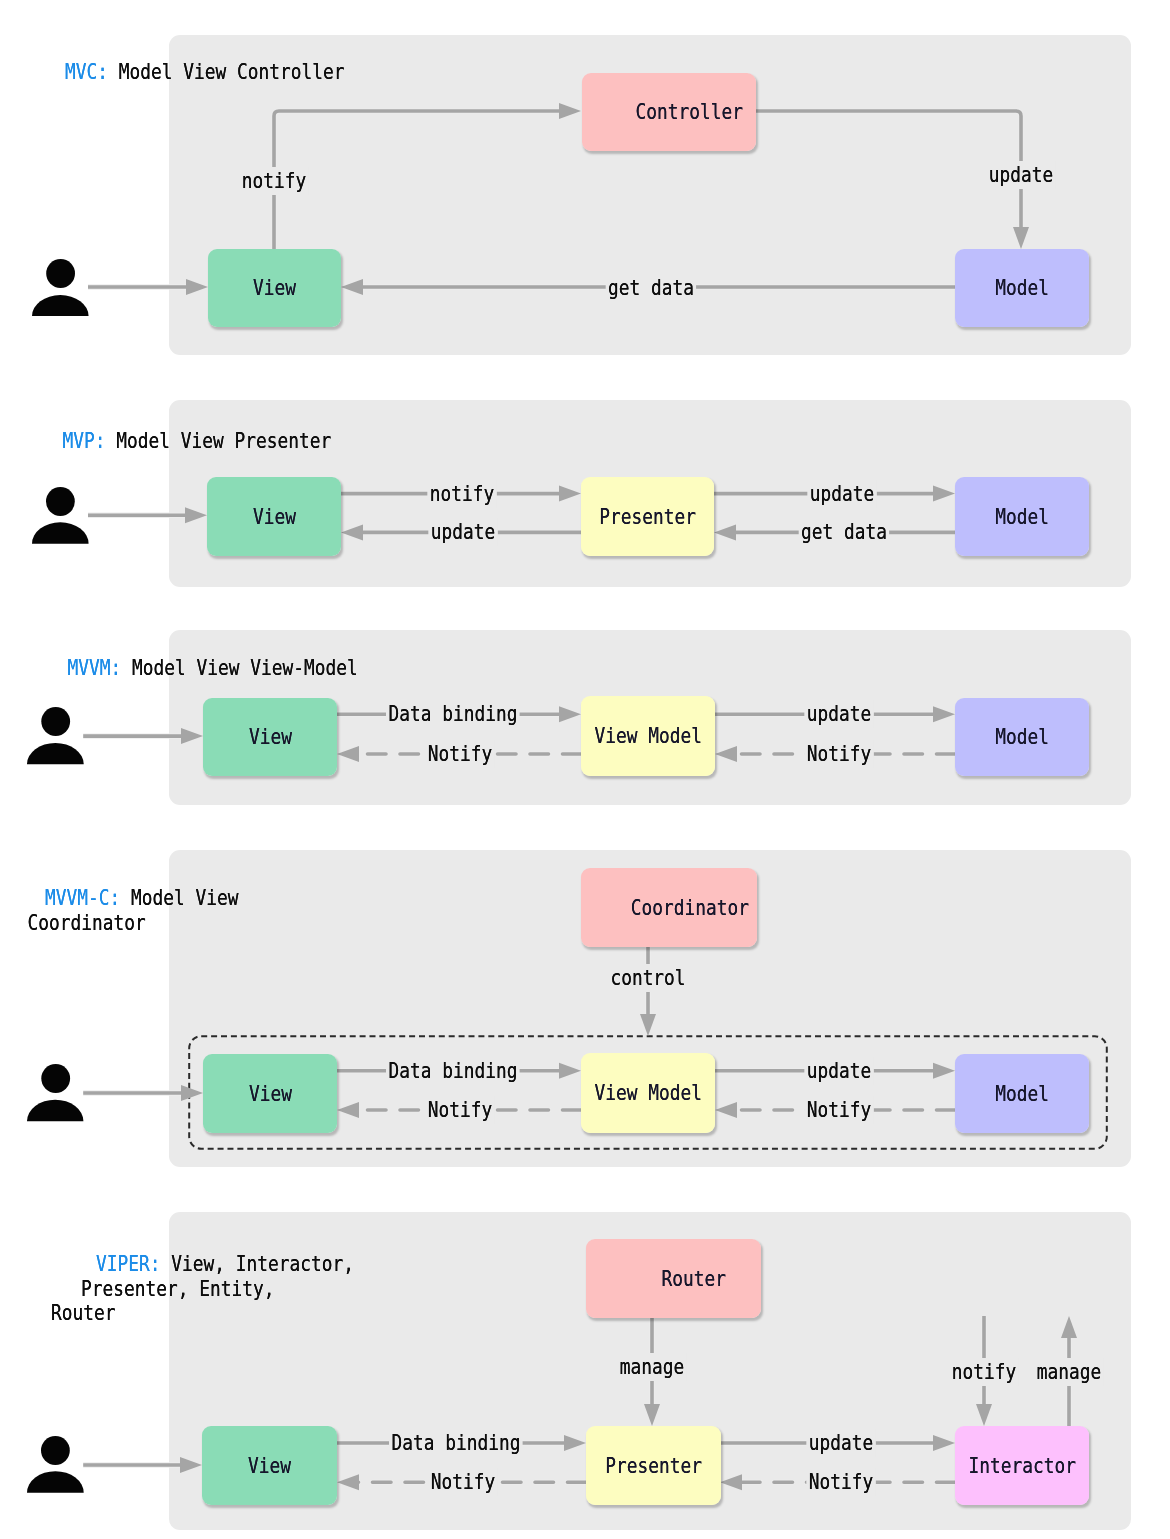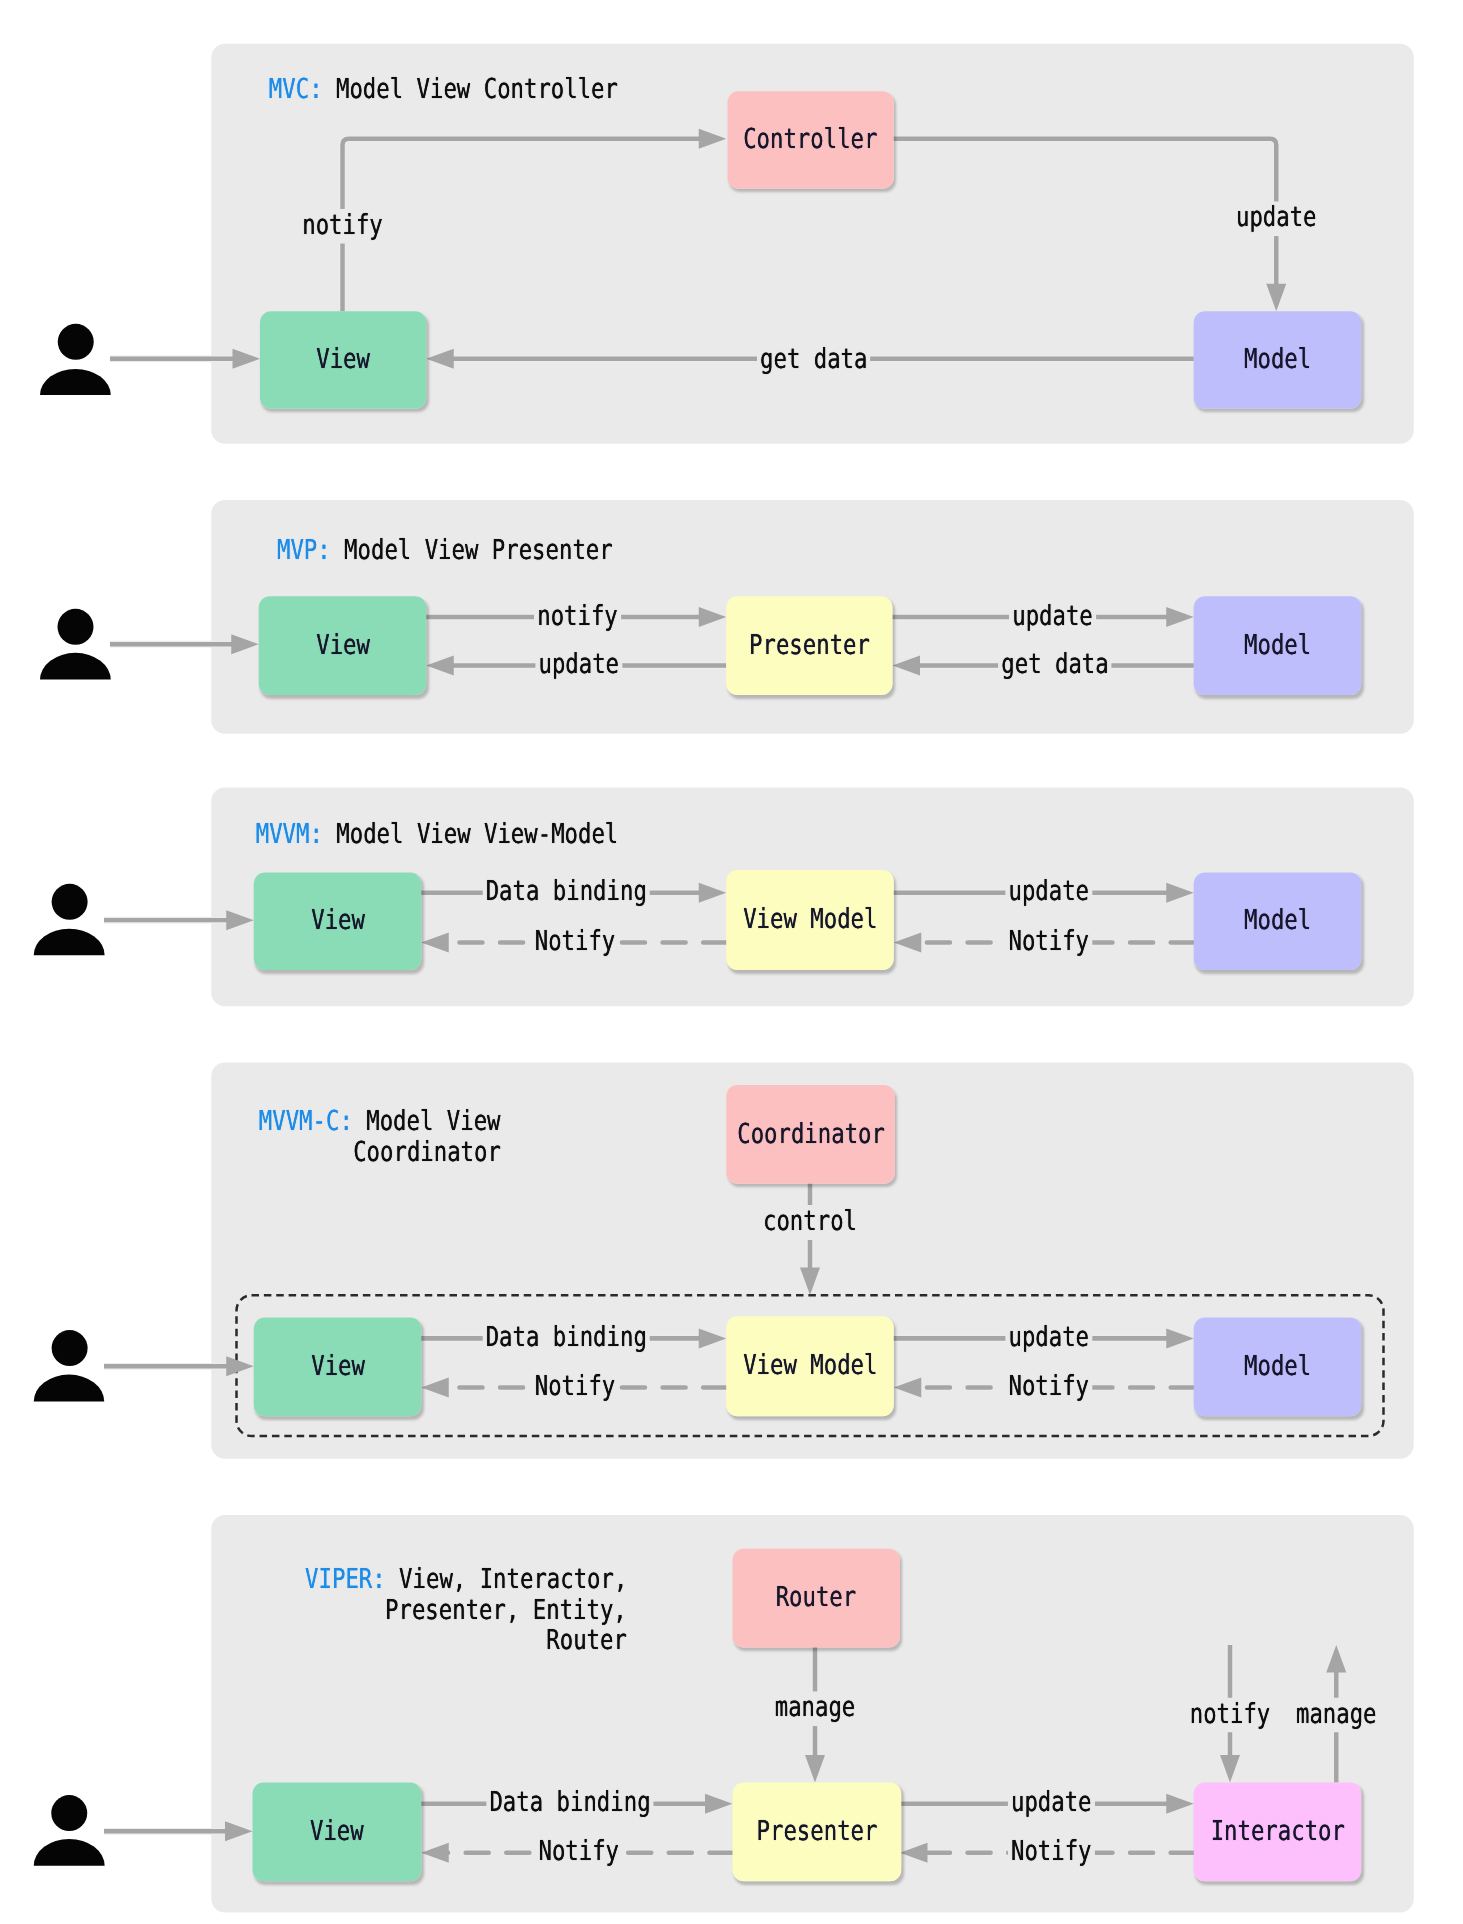--- a/index.html
+++ b/index.html
@@ -8,25 +8,25 @@
        -webkit-font-smoothing:antialiased;}
   #stage{position:absolute;left:0;top:0;width:1170px;height:1539px;}
   .panel{position:absolute;background:#eaeaea;border-radius:11px;z-index:1;}
   .sq{display:inline-block;transform:scaleX(0.811) translateZ(0);transform-origin:center center;white-space:nowrap;
       text-shadow:0 0 0.62px currentColor;will-change:opacity;}
   .node .sq{position:relative;top:0px;}
   .node{position:absolute;border-radius:9px;display:flex;align-items:center;justify-content:center;
         font-size:22px;line-height:1;color:#16162b;white-space:nowrap;z-index:4;
         box-shadow:1.5px 2.5px 2.2px rgba(0,0,0,0.22);}
   .green {background:rgba(138,220,182,0.995);}
-  .red   {background:rgba(253,192,192,0.995);}
+  .red   {background:rgba(253,192,192,0.995);padding-left:41px;}
   .yellow{background:rgba(253,253,192,0.995);}
   .purple{background:rgba(190,190,253,0.995);}
   .pink  {background:rgba(253,192,253,0.995);align-items:center;}
-  .title{position:absolute;font-size:22px;line-height:24.5px;color:#0d0d0d;white-space:pre;text-align:right;z-index:3;text-decoration:underline;}
+  .title{position:absolute;font-size:22px;line-height:24.5px;color:#0d0d0d;white-space:pre;z-index:3;text-decoration:underline;}
   .title .sq{transform-origin:right center;}
   .title .k{color:#1c8ce8;}
   .lbl{position:absolute;font-size:22px;line-height:22px;color:#0d0d0d;white-space:nowrap;
        transform:translate(-50%,-50%);z-index:3;}
   .lbl .sq{background:rgba(234,234,234,0.995);padding:3px 3.2px;}
   svg#wires{position:absolute;left:0;top:0;width:1170px;height:1539px;z-index:2;}
   .usericon{position:absolute;z-index:3;}
 </style>
 </head>
 <body>
@@ -214,18 +214,18 @@
 </svg>
 <svg class="usericon" style="left:22.6px;top:1059.6px;" width="70" height="63.2" viewBox="0 0 70 63.2">
 <circle cx="32.70" cy="18.50" r="14.4" fill="#050505"></circle>
 <path d="M 4.00 61.20 A 28.20 21.50 0 0 1 60.40 61.20 Z" fill="#050505"></path>
 </svg>
 <svg class="usericon" style="left:22.9px;top:1432.4px;" width="70" height="62.7" viewBox="0 0 70 62.7">
 <circle cx="32.40" cy="18.50" r="14.4" fill="#050505"></circle>
 <path d="M 4.00 60.70 A 28.35 21.50 0 0 1 60.70 60.70 Z" fill="#050505"></path>
 </svg>
 <div class="title" style="left:0px;top:60px;width:494.6px;"><div class="tline"><span class="sq"><span class="k">MVC:</span><span> Model View Controller</span></span></div></div>
-<div class="title" style="left:12px;top:429px;width:478.4px;"><div class="tline"><span class="sq"><span class="k">MVP:</span><span> Model View Presenter</span></span></div></div>
+<div class="title" style="left:0px;top:429px;width:478.4px;"><div class="tline"><span class="sq"><span class="k">MVP:</span><span> Model View Presenter</span></span></div></div>
 <div class="title" style="left:0px;top:656px;width:494.5px;"><div class="tline"><span class="sq"><span class="k">MVVM:</span><span> Model View View-Model</span></span></div></div>
 <div class="title" style="left:0px;top:886px;width:400.4px;"><div class="tline"><span class="sq"><span class="k">MVVM-C:</span><span> Model View</span></span></div><div class="tline"><span class="sq"><span>Coordinator</span></span></div></div>
 <div class="title" style="left:0px;top:1252px;width:465.8px;margin-left:36px;"><div class="tline"><span class="sq"><span class="k">VIPER:</span><span> View, Interactor,</span></span></div><div class="tline"><span class="sq"><span>Presenter, Entity,</span></span></div><div class="tline"><span class="sq"><span>Router</span></span></div></div>
 
 </div>
 
 </body></html>

